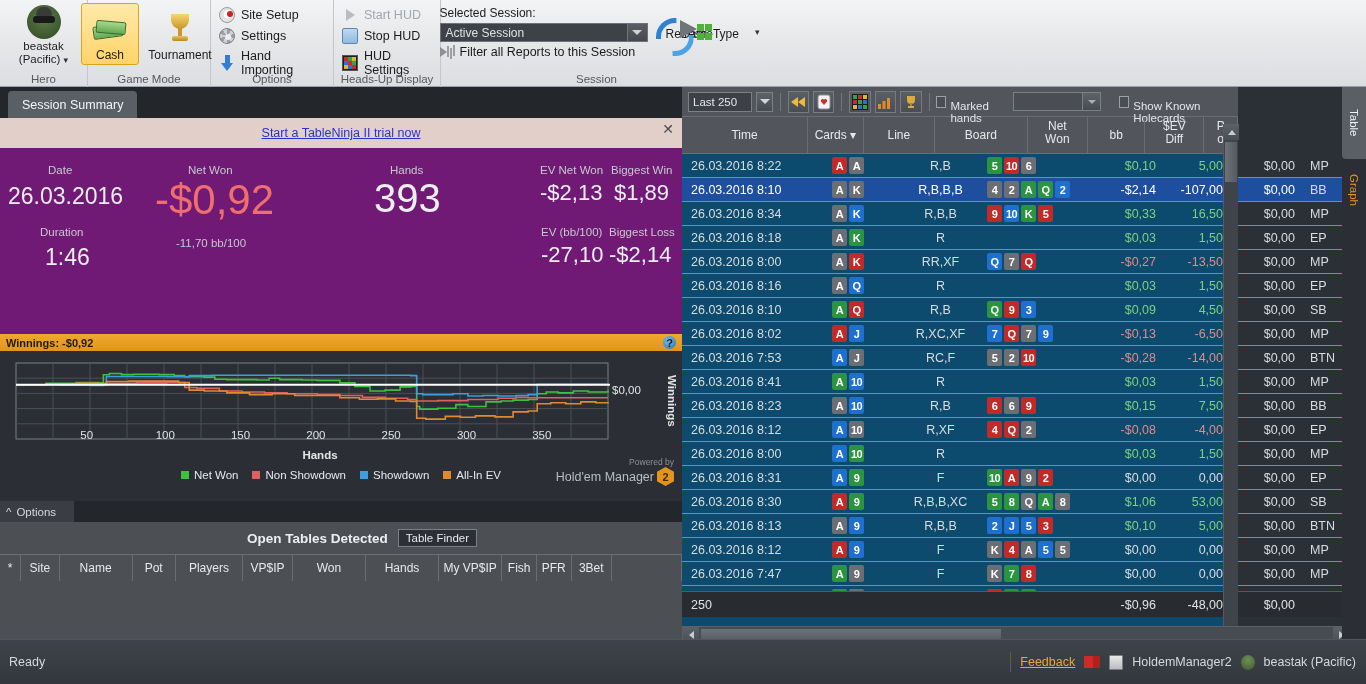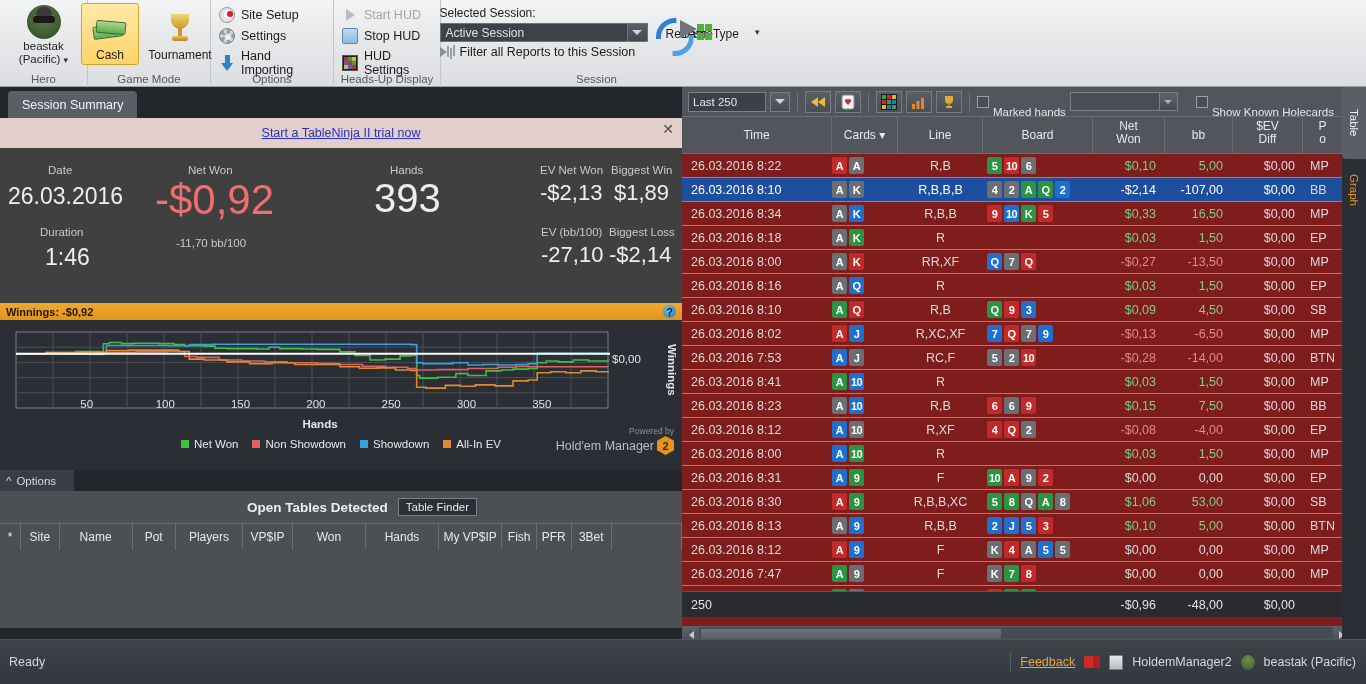--- a/index.html
+++ b/index.html
@@ -113,21 +113,21 @@
   .tabbar{height:31px;background:#23262b;display:flex;align-items:flex-end;padding-left:8px;}
   .tab{height:27px;padding:0 14px;background:#5a5f66;color:#f2f4f6;font-size:12.5px;
     display:flex;align-items:center;border-radius:4px 4px 0 0;cursor:pointer;}
 
   .promo{height:30px;background:#e3cfc9;display:flex;align-items:center;justify-content:center;
     position:relative;}
   .promo a{color:#2933c9;font-size:12.5px;text-decoration:underline;cursor:pointer;}
   .promoX{position:absolute;right:8px;top:5px;color:#4b4b4b;font-size:14px;cursor:pointer;
     line-height:12px;}
 
-  .statPanel{height:155px;background:#404040;position:relative;color:#e9ebed;}
+  .statPanel{height:186px;background:#701a75;position:relative;color:#e9ebed;}
   .stLabel{position:absolute;font-size:11.5px;color:#c6c9cc;}
   .stVal{position:absolute;color:#eceff1;}
 
   .chartHdr{height:17px;background:linear-gradient(180deg,#f0a830,#e2941b);
     display:flex;align-items:center;padding-left:6px;position:relative;}
   .chartHdr span{font-size:11px;color:#231a06;font-weight:bold;}
   .helpDot{position:absolute;right:6px;top:2px;width:13px;height:13px;border-radius:50%;
     background:radial-gradient(circle at 40% 35%,#6fc3f5,#1f6fb0);color:#fff;font-size:9px;
     display:flex;align-items:center;justify-content:center;cursor:pointer;font-weight:bold;}
 
@@ -158,21 +158,21 @@
     background:#4c5055;}
   .tablesTitle{font-size:13.5px;font-weight:bold;color:#eceff1;margin-left:42px;}
   .tfBtn{background:#2c3035;border:1px solid #7b8086;color:#e6e9eb;font-size:11.5px;
     padding:2px 7px;cursor:pointer;}
   .tblHead{height:27px;background:#4c5055;display:flex;border-top:1px solid #6a6e73;}
   .th{display:flex;align-items:center;justify-content:center;font-size:12px;color:#e6e9eb;
     border-right:1px solid #6a6e73;}
   .tblBody{height:78px;background:#4c5055;}
 
   
-  #right{ position:absolute; left:682px; top:87px; width:684px; height:565px; background:#7f1d1d; }
+  #right{ position:absolute; left:682px; top:87px; width:556px; height:565px; background:#0c4a6e; }
   .rtool{height:30px;background:#52565c;display:flex;align-items:center;padding:0 6px;gap:4px;
     border-bottom:1px solid #6a6e73;}
   .selbox{width:78px;height:20px;background:#3d4147;border:1px solid #7b8086;color:#e2e5e8;
     font-size:11.5px;display:flex;align-items:center;padding-left:4px;cursor:pointer;}
   .selarrow{width:20px;height:20px;background:linear-gradient(180deg,#5e636a,#474b51);
     border:1px solid #7b8086;display:flex;align-items:center;justify-content:center;cursor:pointer;}
   .selarrow:after{content:"";border-left:5px solid transparent;border-right:5px solid transparent;
     border-top:5px solid #d3d7da;}
   .tbtn{width:26px;height:22px;background:linear-gradient(180deg,#5a5f66,#4a4e54);
     border:1px solid #777c82;display:flex;align-items:center;justify-content:center;cursor:pointer;}

